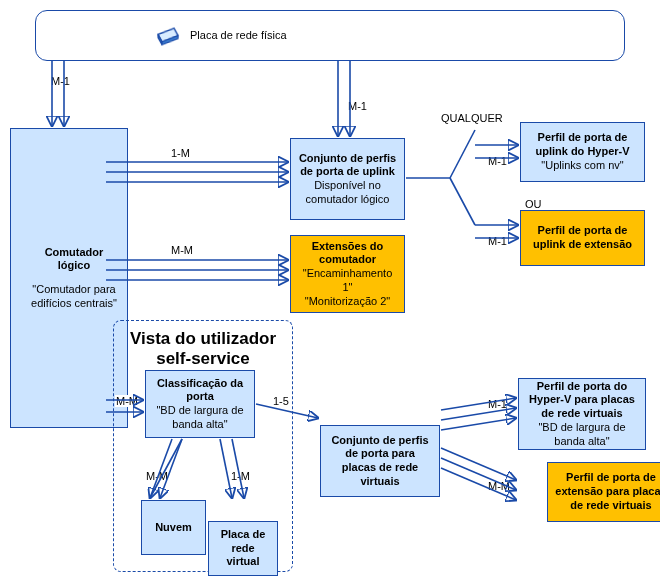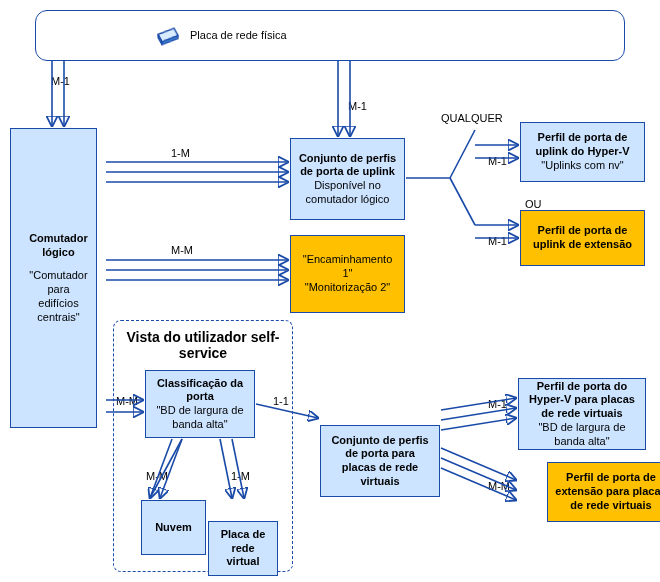--- a/index.html
+++ b/index.html
@@ -39,21 +39,21 @@
   }
   .dashed-frame {
     position: absolute;
     border: 1.5px dashed #1a4aa8;
     border-radius: 8px;
     box-sizing: border-box;
   }
   .frame-title {
     position: absolute;
     font-weight: bold;
-    font-size: 14px;
+    font-size: 17px;
     text-align: center;
     width: 100%;
   }
   .icon3d {
     position: absolute;
     width: 24px; height: 18px;
     transform: skewY(-8deg) rotateX(8deg);
   }
   svg.edges {
     position: absolute;
@@ -74,32 +74,33 @@
   <span class="icon3d" style="position:relative; left:0; top:0; margin-right:10px;">
     <svg width="24" height="18" viewBox="0 0 24 18">
       <polygon points="2,6 18,2 22,10 6,14" fill="#d9ecff" stroke="#1a4aa8" stroke-width="1.4"></polygon>
       <polygon points="2,6 6,14 6,17 2,9" fill="#5aa0e0" stroke="#1a4aa8" stroke-width="1.2"></polygon>
       <polygon points="6,14 22,10 22,13 6,17" fill="#3a7acc" stroke="#1a4aa8" stroke-width="1.2"></polygon>
     </svg>
   </span>
   <span class="sub">Placa de rede física</span>
 </div>
 
-<div class="box blue-box" style="left:10px; top:128px; width:87px; height:300px;padding-left:16px;">
+<div class="box blue-box" style="left:10px; top:128px; width:118px; height:300px;padding-left:16px;">
   <span class="title">Comutador lógico</span>
   <div style="height:10px;"></div>
   <span class="sub">"Comutador para edifícios centrais"</span>
 </div>
 
 <div class="box blue-box" style="left:290px; top:138px; width:115px; height:82px;">
   <span class="title">Conjunto de perfis de porta de uplink</span>
   <span class="sub">Disponível no comutador lógico</span>
 </div>
 
 <div class="box orange-box" style="left:290px; top:235px; width:115px; height:78px;">
+  <span class="title">Extensões do comutador</span>
   <span class="sub" style="white-space:pre-line;">"Encaminhamento 1"
 "Monitorização 2"</span>
 </div>
 
 <div class="box blue-box" style="left:520px; top:122px; width:125px; height:60px;">
   <span class="title">Perfil de porta de uplink do Hyper-V</span>
   <span class="sub">"Uplinks com nv"</span>
 </div>
 
 <div class="box orange-box" style="left:520px; top:210px; width:125px; height:56px;">
@@ -138,21 +139,21 @@
 
 <div class="label" style="left:50px;  top:75px;">M-1</div>
 <div class="label" style="left:347px; top:100px;">M-1</div>
 <div class="label" style="left:170px; top:147px;">1-M</div>
 <div class="label" style="left:170px; top:244px;">M-M</div>
 <div class="label" style="left:440px; top:112px;">QUALQUER</div>
 <div class="label" style="left:487px; top:155px;">M-1</div>
 <div class="label" style="left:480px; top:198px;margin-left:44px;">OU</div>
 <div class="label" style="left:487px; top:235px;">M-1</div>
 <div class="label" style="left:115px; top:395px;">M-M</div>
-<div class="label" style="left:272px; top:395px;">1-1</div>
+<div class="label" style="left:272px; top:395px;">1-5</div>
 <div class="label" style="left:145px; top:470px;">M-M</div>
 <div class="label" style="left:230px; top:470px;">1-M</div>
 <div class="label" style="left:487px; top:398px;">M-1</div>
 <div class="label" style="left:487px; top:480px;">M-M</div>
 
 <svg class="edges">
   <defs>
     <marker id="ah" viewBox="0 0 10 10" refX="9" refY="5" markerWidth="7" markerHeight="7" orient="auto-start-reverse">
       <path d="M0,0 L10,5 L0,10 Z" fill="#1a4aa8"></path>
     </marker>

